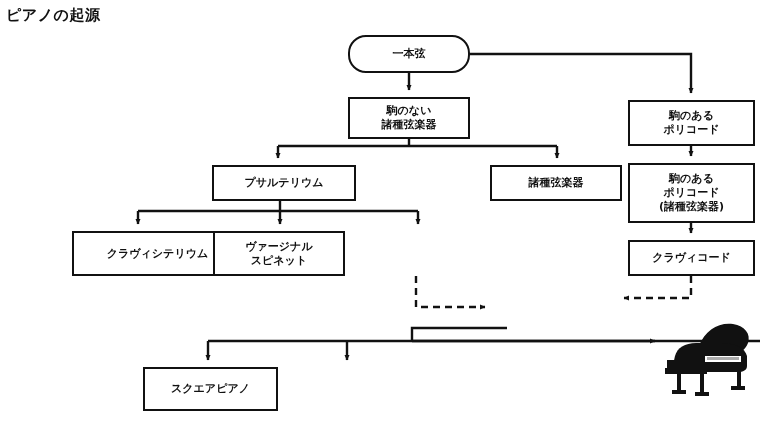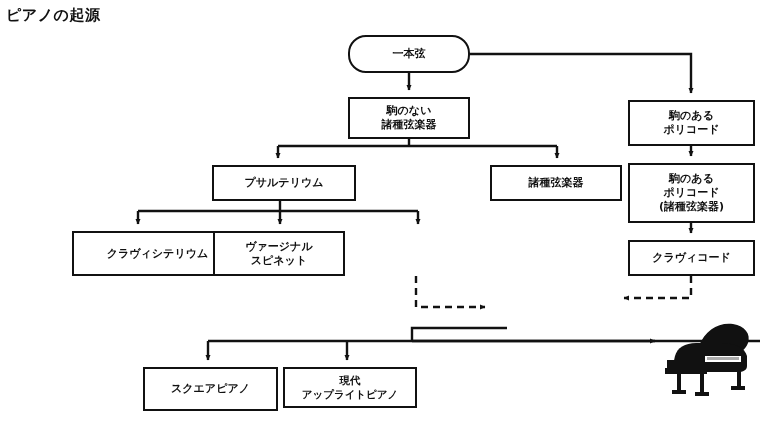--- a/index.html
+++ b/index.html
@@ -100,24 +100,20 @@
   <div class="node" style="left:72px;top:231px;width:154px;height:45px;padding-left:19px;">
     <span>クラヴィシテリウム</span>
   </div>
   <div class="node" style="left:213px;top:231px;width:132px;height:45px;">
     <span>ヴァージナル
 スピネット</span>
   </div>
   <div class="node" style="left:143px;top:367px;width:135px;height:44px;">
     <span>スクエアピアノ</span>
   </div>
-  <div class="node" style="left:283px;top:367px;width:134px;height:41px;font-size:10.5px;">
-    <span>現代
-アップライトピアノ</span>
-  </div>
 
   <svg class="piano" style="left:655px;top:310px;width:105px;height:90px;" viewBox="0 0 105 90">
     <g fill="#111111">
       <path d="M44,36 C50,20 64,12 78,14 C90,16 96,24 93,33 C90,42 80,46 70,45 L64,45 L62,40 Z"></path>
       <path d="M20,46 C22,38 30,33 41,33 L66,33 C80,33 90,38 92,46 L92,56 C92,60 88,62 83,62 L26,62 C21,62 18,59 18,55 Z"></path>
       <path d="M12,50 L48,50 L48,62 L12,62 Z"></path>
       <rect x="10" y="58" width="42" height="6"></rect>
       <rect x="22" y="62" width="4" height="20"></rect>
       <rect x="45" y="62" width="4" height="22"></rect>
       <rect x="82" y="60" width="4" height="18"></rect>

